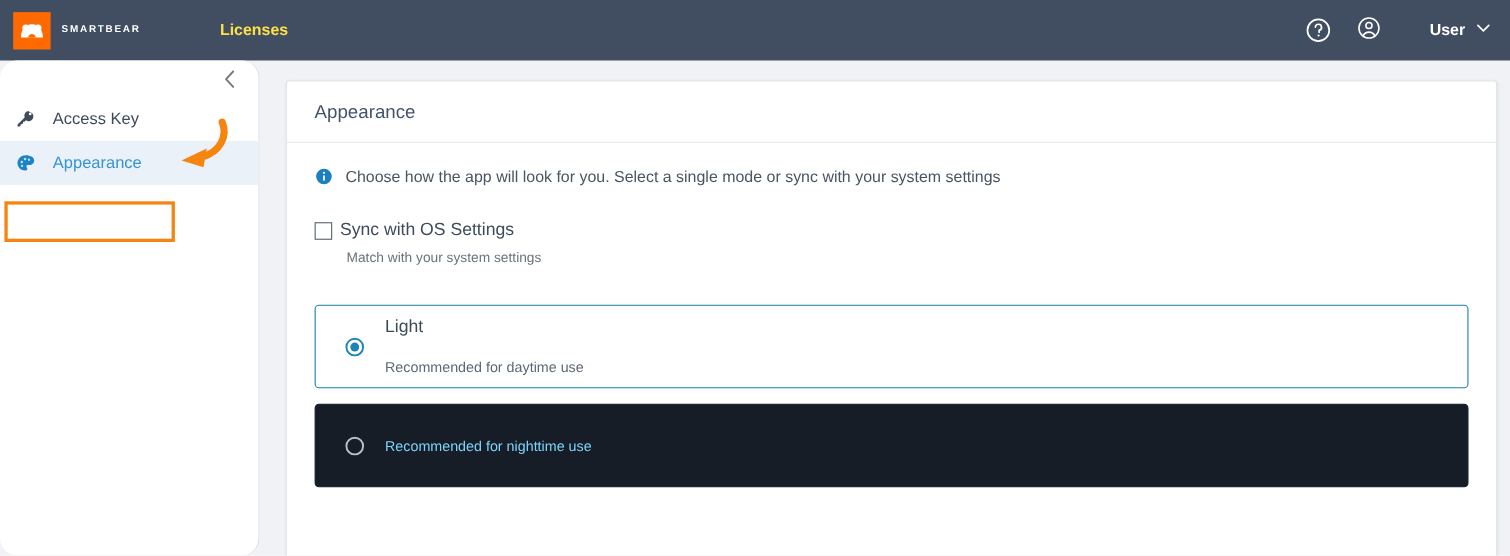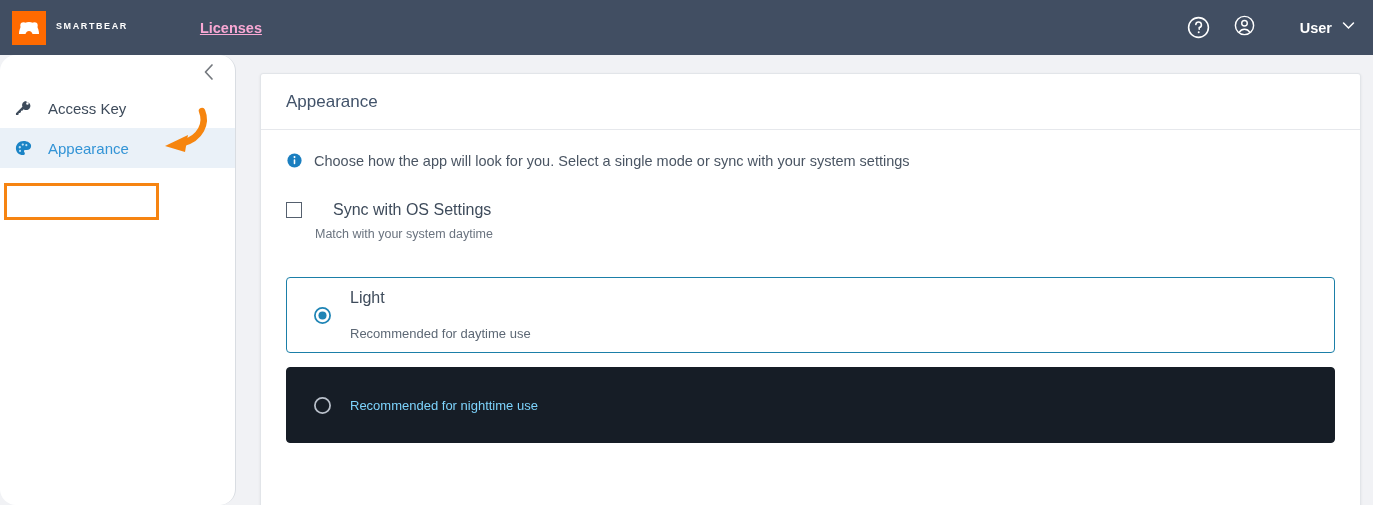--- a/index.html
+++ b/index.html
@@ -28,22 +28,22 @@
   .brand-sup {
     font-size: 9px; letter-spacing: 1.6px; color: #ffffff;
     font-weight: bold; display: block; margin-bottom: 3px;
   }
   .brand-title {
     font-size: 21px; color: #ffffff; font-weight: 400; display: block;
     letter-spacing: .1px;
   }
   .nav { display: flex; align-items: center; margin-left: 68px; }
   .nav-item {
-    color: #f9a8d4; font-size: 14.5px; font-weight: bold;
-    padding: 6px 4px; cursor: pointer; text-decoration: underline;
+    color: #fde047; font-size: 14.5px; font-weight: bold;
+    padding: 6px 4px; cursor: pointer;
   }
   .header-right {
     position: absolute; right: 16px; top: 0; height: 55px;
     display: flex; align-items: center; gap: 22px;
   }
   .help-icon { cursor: pointer; display: flex; }
   .user-block { display: flex; align-items: center; gap: 8px; cursor: pointer; }
   .user-name { color: #ffffff; font-size: 14.5px; font-weight: bold; padding-left: 36px; }
 
   
@@ -97,21 +97,21 @@
     height: 56px; border-bottom: 1px solid #e6e8ec;
     display: flex; align-items: center; padding-left: 25px;
   }
   .card-title { font-size: 17px; color: #42536a; font-weight: 400; }
   .card-body { padding: 22px 25px 0 25px; }
 
   .info-row { display: flex; align-items: flex-end; gap: 11px; }
   .info-icon { flex: 0 0 auto; display: flex; }
   .info-text { font-size: 14.5px; color: #4a5563; }
 
-  .check-row { display: flex; align-items: center; margin-top: 32px; gap: 31px; }
+  .check-row { display: flex; align-items: center; margin-top: 32px; gap: 7px; }
   .checkbox {
     width: 16px; height: 16px; border: 1.6px solid #55606e;
     background: #fff; flex: 0 0 16px; cursor: pointer;
   }
   .check-label { font-size: 16px; color: #3e4b5b; cursor: pointer; }
   .check-sub { font-size: 12.5px; color: #6a737f; margin-top: 8px; margin-left: 29px; }
 
   .mode-card {
     margin-top: 14px; height: 76px; border-radius: 4px;
     display: flex; align-items: center; padding-left: 26px; cursor: pointer;
@@ -233,21 +233,21 @@
               <circle cx="12" cy="7.2" r="1.45" fill="#ffffff"></circle>
             </svg>
           </span>
           <span class="info-text">Choose how the app will look for you. Select a single mode or sync with your system settings</span>
         </div>
 
         <div class="check-row">
           <span class="checkbox"></span>
           <span class="check-label">Sync with OS Settings</span>
         </div>
-        <div class="check-sub">Match with your system daytime</div>
+        <div class="check-sub">Match with your system settings</div>
 
         <div class="mode-card light">
           <span class="radio-wrap">
             <svg width="19" height="19" viewBox="0 0 24 24">
               <circle cx="12" cy="12" r="9.6" fill="none" stroke="#1e84b5" stroke-width="2.2"></circle>
               <circle cx="12" cy="12" r="5.1" fill="#1e84b5"></circle>
             </svg>
           </span>
           <span class="mode-texts">
             <span class="mode-title">Light</span>

